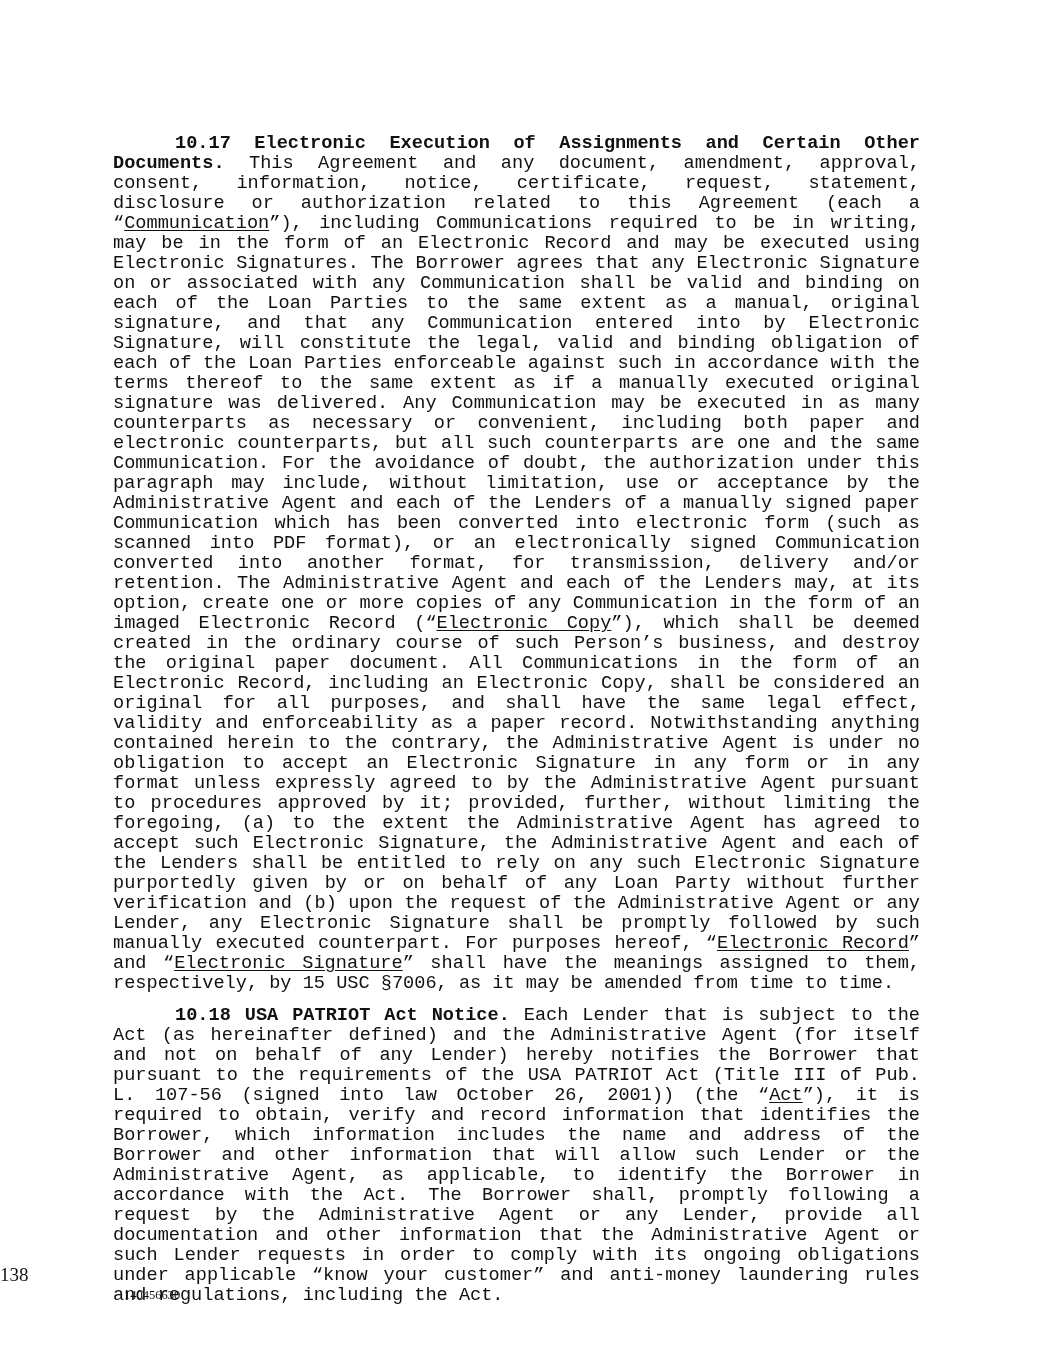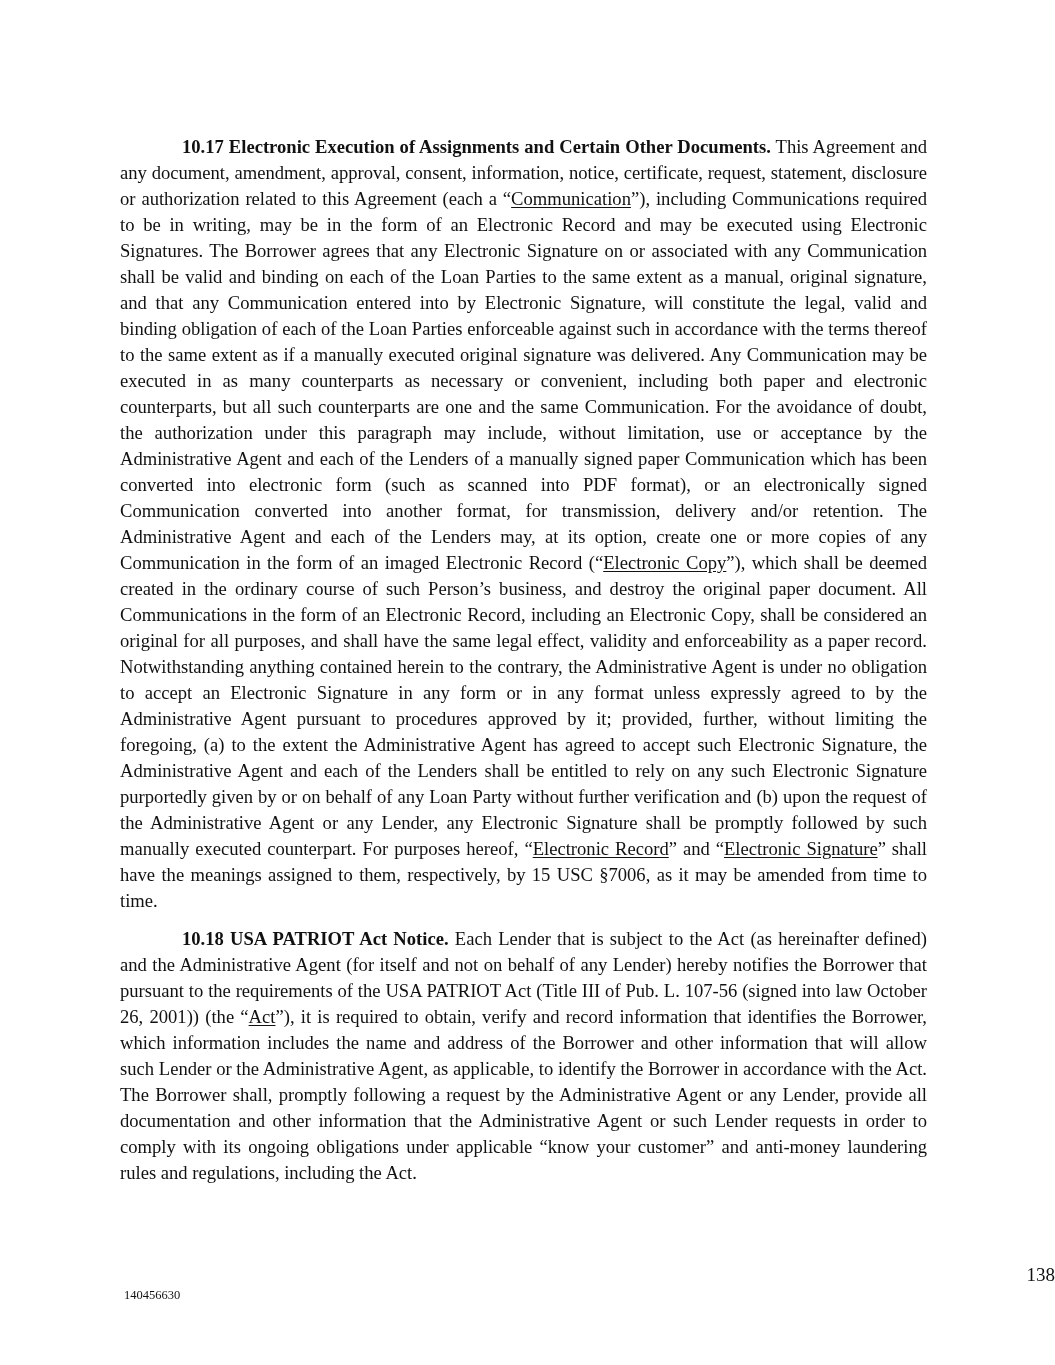--- a/index.html
+++ b/index.html
@@ -1,27 +1,27 @@
 <!DOCTYPE html>
 <html><head>
 <meta charset="utf-8">
 <style>
   html, body { margin: 0; padding: 0; background: #ffffff; }
   body { width: 1055px; height: 1365px; position: relative; overflow: hidden; }
   .page {
-    position: absolute; left: 120px; top: 134px; width: 807px;
-    font-family: Liberation Serif, serif; font-size: 18.6px; line-height: 26px;
+    position: absolute; left: 113px; top: 134px; width: 807px;
+    font-family: Liberation Mono, monospace; font-size: 18.6px; line-height: 20px;
     color: #111111; text-align: justify;
   }
   .para { margin: 0; text-indent: 62px; }
   .para + .para { margin-top: 12px; }
   .heading { font-weight: bold; }
   .u { text-decoration: underline; text-underline-offset: 2px; }
   .page-number {
-    position: absolute; left: 0; width: 1055px; top: 1264px; text-align: right;
+    position: absolute; left: 0; width: 1055px; top: 1264px; text-align: left;
     font-family: "Liberation Serif", serif; font-size: 19px; color: #111111;
   }
   .doc-id {
     position: absolute; left: 124px; top: 1288px;
     font-family: Liberation Serif, serif; font-size: 12.5px; color: #111111;
   }
 </style>
 </head>
 <body>
 

